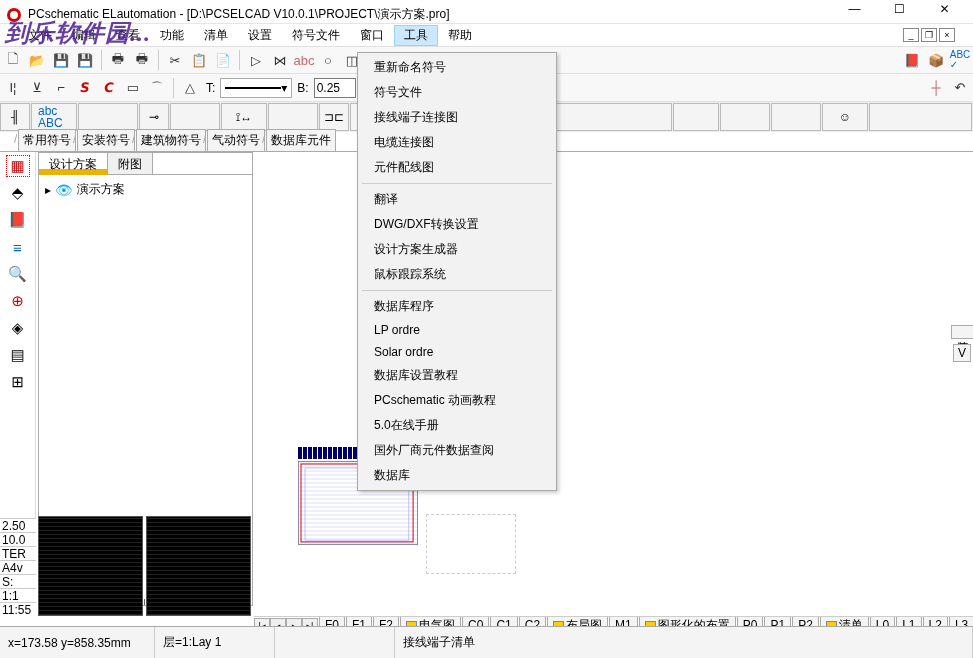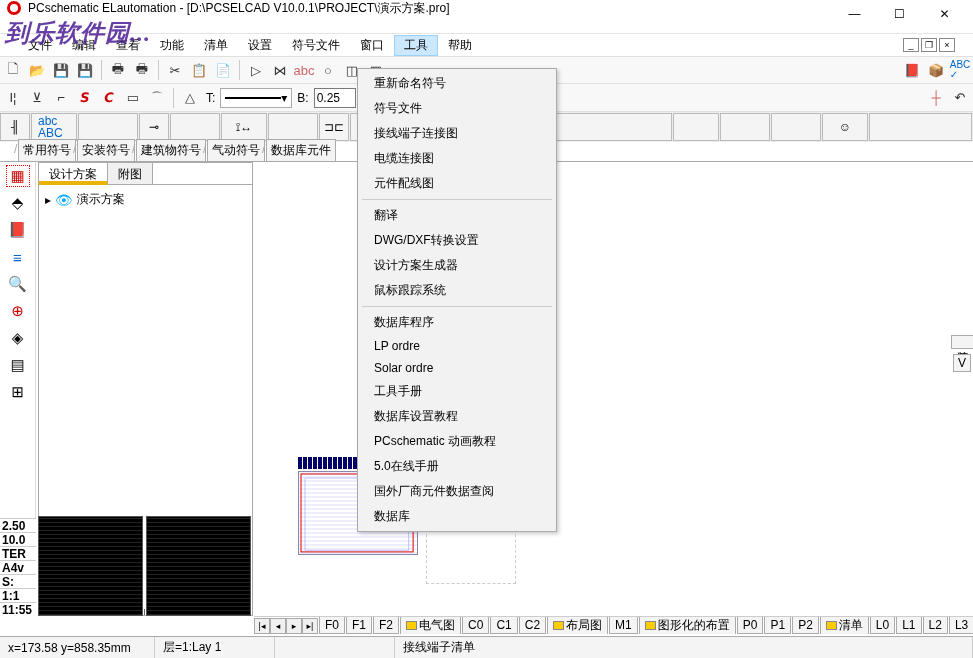--- a/index.html
+++ b/index.html
@@ -1,19 +1,19 @@
 <!DOCTYPE html>
 <html><head>
 <meta charset="utf-8">
 <style>
 * { box-sizing: border-box; margin: 0; padding: 0; font-family: "Microsoft YaHei", "SimSun", sans-serif; font-size: 12px; }
 body { width: 973px; height: 658px; background: #fff; position: relative; overflow: hidden; }
 
 
-.titlebar { height: 34px; background: #fff; display: flex; align-items: flex-start; padding: 0 6px; border-bottom: 1px solid #e5e5e5; }
+.titlebar { height: 24px; background: #fff; display: flex; align-items: flex-end; padding: 0 6px; border-bottom: 1px solid #e5e5e5; }
 .titlebar .icon { width: 16px; height: 16px; margin-right: 6px; }
 .titlebar .title { flex: 1; color: #000; }
 .titlebar .winbtns { display: flex; }
 .titlebar .winbtn { width: 45px; height: 28px; display: flex; align-items: center; justify-content: center; cursor: pointer; color: #000; }
 
 
 .menubar { height: 22px; display: flex; align-items: center; padding: 0 18px; background: #fff; }
 .menubar .menuitem { padding: 2px 10px; cursor: pointer; }
 .menubar .menuitem.active { background: #cce8ff; border: 1px solid #99d1ff; padding: 1px 9px; }
 .menubar .mdibtns { margin-left: auto; display: flex; gap: 2px; }
@@ -49,52 +49,52 @@
 .main { display: flex; height: 454px; position: relative; }
 .leftbar { width: 36px; background: #fff; border-right: 1px solid #ddd; display: flex; flex-direction: column; align-items: center; gap: 5px; padding-top: 3px; }
 .leftbar .lbtn { width: 24px; height: 22px; display: flex; align-items: center; justify-content: center; cursor: pointer; font-size: 15px; }
 .leftbar .lbtn.sel { border: 1px dotted #f00; }
 
 .centerpane { flex: 1; display: flex; flex-direction: column; position: relative; }
 
 .treepane { width: 215px; border: 1px solid #aaa; background: #fff; margin-left: 2px; display: flex; flex-direction: column; }
 .treetabs { height: 22px; display: flex; border-bottom: 1px solid #aaa; }
 .treetabs .ttab { padding: 3px 10px; border-right: 1px solid #aaa; cursor: pointer; }
-.treetabs .ttab.active { background: #fff; border-bottom: 4px solid #eab308; margin-bottom: -1px; }
+.treetabs .ttab.active { background: #fff; border-bottom: 6px solid #eab308; margin-bottom: -1px; }
 .treetabs .ttab:not(.active) { background: #f0f0f0; }
 .treebody { flex: 1; padding: 6px; }
 .treebody .node { display: flex; align-items: center; gap: 4px; }
 .treebody .eye { color: #0af; font-size: 14px; }
 .treefoot { height: 6px; background: repeating-linear-gradient(90deg, #666 0 1px, transparent 1px 3px); }
 
 .rightbar { width: 22px; position: absolute; right: 0; top: 173px; display: flex; flex-direction: column; align-items: center; gap: 2px; }
 .rightbar .tab { writing-mode: vertical-rl; padding: 6px 2px; border: 1px solid #aaa; background: #f4f4f4; cursor: pointer; font-size: 12px; }
 .rightbar .vbtn { width: 18px; height: 18px; border: 1px solid #aaa; background: #f4f4f4; display: flex; align-items: center; justify-content: center; margin-top: 3px; cursor: pointer; }
 
 
-.dropdown { position: absolute; left: 357px; top: 52px; width: 200px; background: #f2f2f2; border: 1px solid #aaa; box-shadow: 2px 2px 4px rgba(0,0,0,0.2); z-index: 100; padding: 2px; margin-top: 16px; }
+.dropdown { position: absolute; left: 357px; top: 52px; width: 200px; background: #f2f2f2; border: 1px solid #aaa; box-shadow: 2px 2px 4px rgba(0,0,0,0.2); z-index: 100; padding: 2px; }
 .dropdown .dmitem { padding: 4px 14px; cursor: pointer; }
 .dropdown .dmsep { height: 1px; background: #ccc; margin: 3px 2px; }
 
 
-.infocol { position: absolute; left: 0; bottom: 42px; width: 36px; display: flex; flex-direction: column; font-size: 10px; font-weight: bold; }
+.infocol { position: absolute; left: 0; bottom: 42px; width: 36px; display: flex; flex-direction: column; font-size: 10px; }
 .infocol .irow { height: 14px; padding: 0 2px; border-top: 1px solid #ccc; background: #fff; white-space: nowrap; overflow: hidden; }
 
 
 .previewstrip { position: absolute; left: 38px; bottom: 42px; height: 100px; display: flex; gap: 3px; }
 .previewstrip .prev { width: 105px; background: #000; border: 1px solid #555; position: relative; }
 
 
 .sheettabs { position: absolute; left: 254px; bottom: 24px; right: 0; height: 18px; display: flex; align-items: center; background: #fff; border-top: 1px solid #ccc; gap: 0; overflow: hidden; }
 .sheettabs .navb { width: 16px; height: 16px; border: 1px solid #aaa; display: flex; align-items: center; justify-content: center; cursor: pointer; font-size: 9px; background: #f0f0f0; flex-shrink: 0; }
 .sheettabs .stab { padding: 1px 5px; border: 1px solid #aaa; border-top: none; background: #f4f4f4; cursor: pointer; margin-left: 1px; display: flex; align-items: center; gap: 2px; flex-shrink: 0; font-size: 11px; }
 .sheettabs .stab .fi { width: 11px; height: 9px; background: #fc0; border: 1px solid #888; }
 
 
-.statusbar { position: absolute; bottom: 0; left: 0; right: 0; height: 22px; border-top: 1px solid #aaa; display: flex; align-items: center; background: #f4f4f4; }
+.statusbar { position: absolute; bottom: 0; left: 0; right: 0; height: 32px; border-top: 1px solid #aaa; display: flex; align-items: center; background: #f4f4f4; }
 .statusbar .cell { padding: 0 8px; border-right: 1px solid #ccc; height: 100%; display: flex; align-items: center; }
 .statusbar .cell.w150 { width: 155px; }
 .statusbar .cell.w120 { width: 120px; }
 .statusbar .cell.fill { flex: 1; }
 
 
 .thumb-title { height: 12px; background: repeating-linear-gradient(90deg,#006 0 4px,#fff 4px 5px); }
 .thumb-grid { height: 84px; background: repeating-linear-gradient(0deg,#eef 0 2px,#fff 2px 4px), repeating-linear-gradient(90deg,#eef 0 2px,#fff 2px 4px); margin-top: 2px; border: 1px solid #88a; position: relative; }
 .darkprev { background: repeating-linear-gradient(0deg,#222 0 1px,#000 1px 4px); position: absolute; inset: 0; }
 
@@ -151,21 +151,20 @@
   <div class="dmitem">元件配线图</div>
   <div class="dmsep"></div>
   <div class="dmitem">翻译</div>
   <div class="dmitem">DWG/DXF转换设置</div>
   <div class="dmitem">设计方案生成器</div>
   <div class="dmitem">鼠标跟踪系统</div>
   <div class="dmsep"></div>
   <div class="dmitem">数据库程序</div>
   <div class="dmitem">LP ordre</div>
   <div class="dmitem">Solar ordre</div>
-  <div class="dmitem">工具手册</div>
   <div class="dmitem">数据库设置教程</div>
   <div class="dmitem">PCschematic 动画教程</div>
   <div class="dmitem">5.0在线手册</div>
   <div class="dmitem">国外厂商元件数据查阅</div>
   <div class="dmitem">数据库</div>
 </div>
 
 <div class="toolbar">
   <div class="tb-btn">🗋</div>
   <div class="tb-btn yellow">📂</div>

